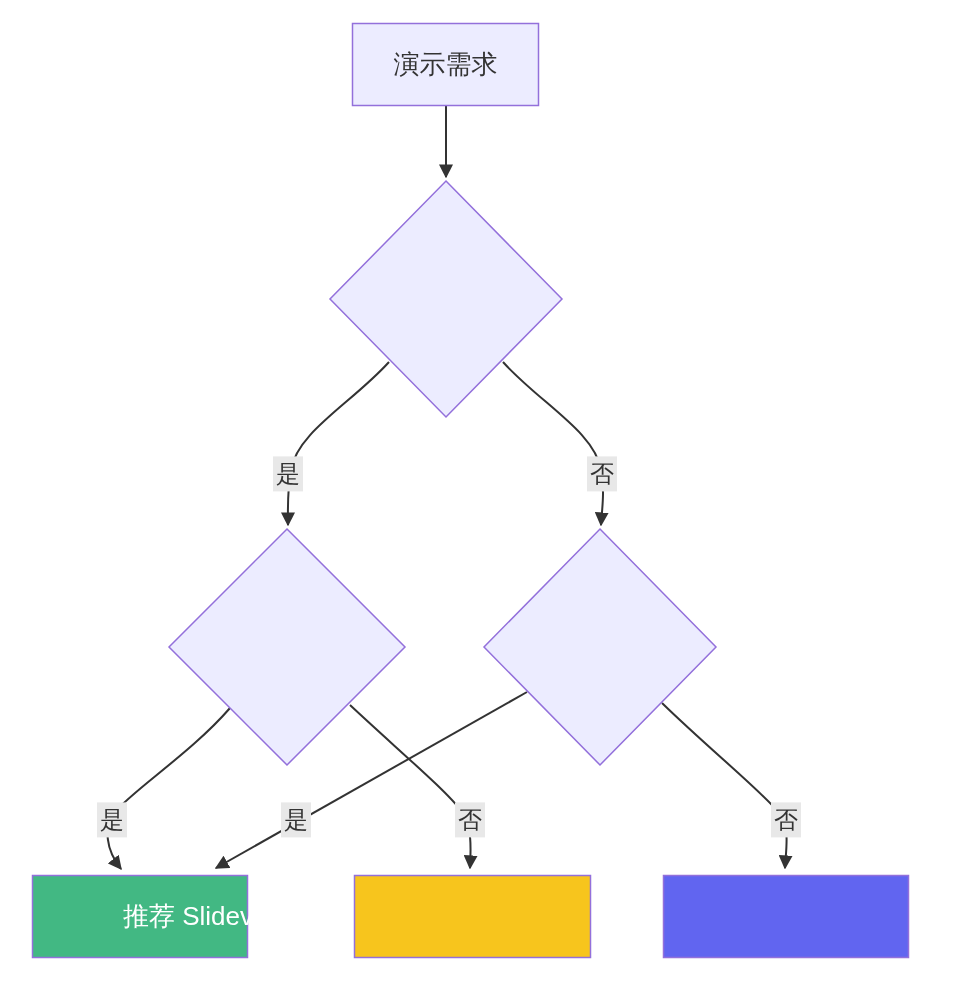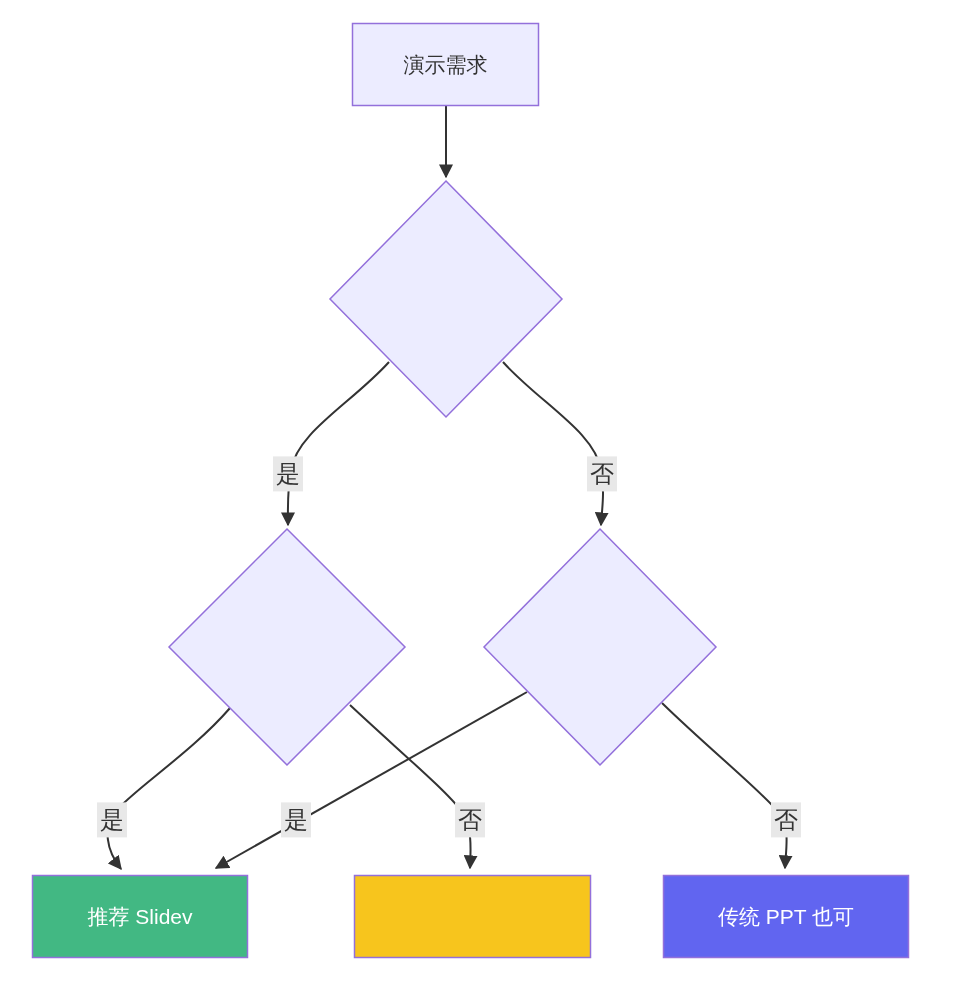--- a/index.html
+++ b/index.html
@@ -15,25 +15,25 @@
   .edge {
     fill: none;
     stroke: #333333;
     stroke-width: 2;
   }
   .shape { stroke-width: 1.5; }
   .node-label {
     position: absolute;
     transform: translate(-50%, -50%);
     white-space: nowrap;
-    font-size: 21px;
+    font-size: 26px;
     color: #333333;
     line-height: 1.2;
   }
-  .node-label.light { color: #ffffff; }
+  .node-label.light { color: #ffffff; margin-left: 48px; }
   .edge-label {
     position: absolute;
     transform: translate(-50%, -50%);
     white-space: nowrap;
     font-size: 24px;
     color: #333333;
     background: #e8e8e8;
     padding: 2px 3px;
     line-height: 1.3;
   }
@@ -68,21 +68,20 @@
 
     <rect class="shape" x="32.5" y="875.5" width="215" height="82" fill="#42B883" stroke="#9370DB"></rect>
 
     <rect class="shape" x="354.5" y="875.5" width="236" height="82" fill="#F7C51D" stroke="#9370DB"></rect>
 
     <rect class="shape" x="663.5" y="875.5" width="245" height="82" fill="#6165F0" stroke="#9370DB"></rect>
   </svg>
 
   <div class="node-label" style="left:445.5px; top:64.5px">演示需求</div>
   <div class="node-label light" style="left:140px; top:916.5px">推荐 Slidev</div>
-  <div class="node-label light" style="left:786px; top:916.5px">传统 PPT 也可</div>
 
   <div class="edge-label" style="left:288px; top:474px">是</div>
   <div class="edge-label" style="left:602px; top:474px">否</div>
   <div class="edge-label" style="left:112px; top:820px">是</div>
   <div class="edge-label" style="left:296px; top:820px">是</div>
   <div class="edge-label" style="left:470px; top:820px">否</div>
   <div class="edge-label" style="left:786px; top:820px">否</div>
 
 </div>
 

